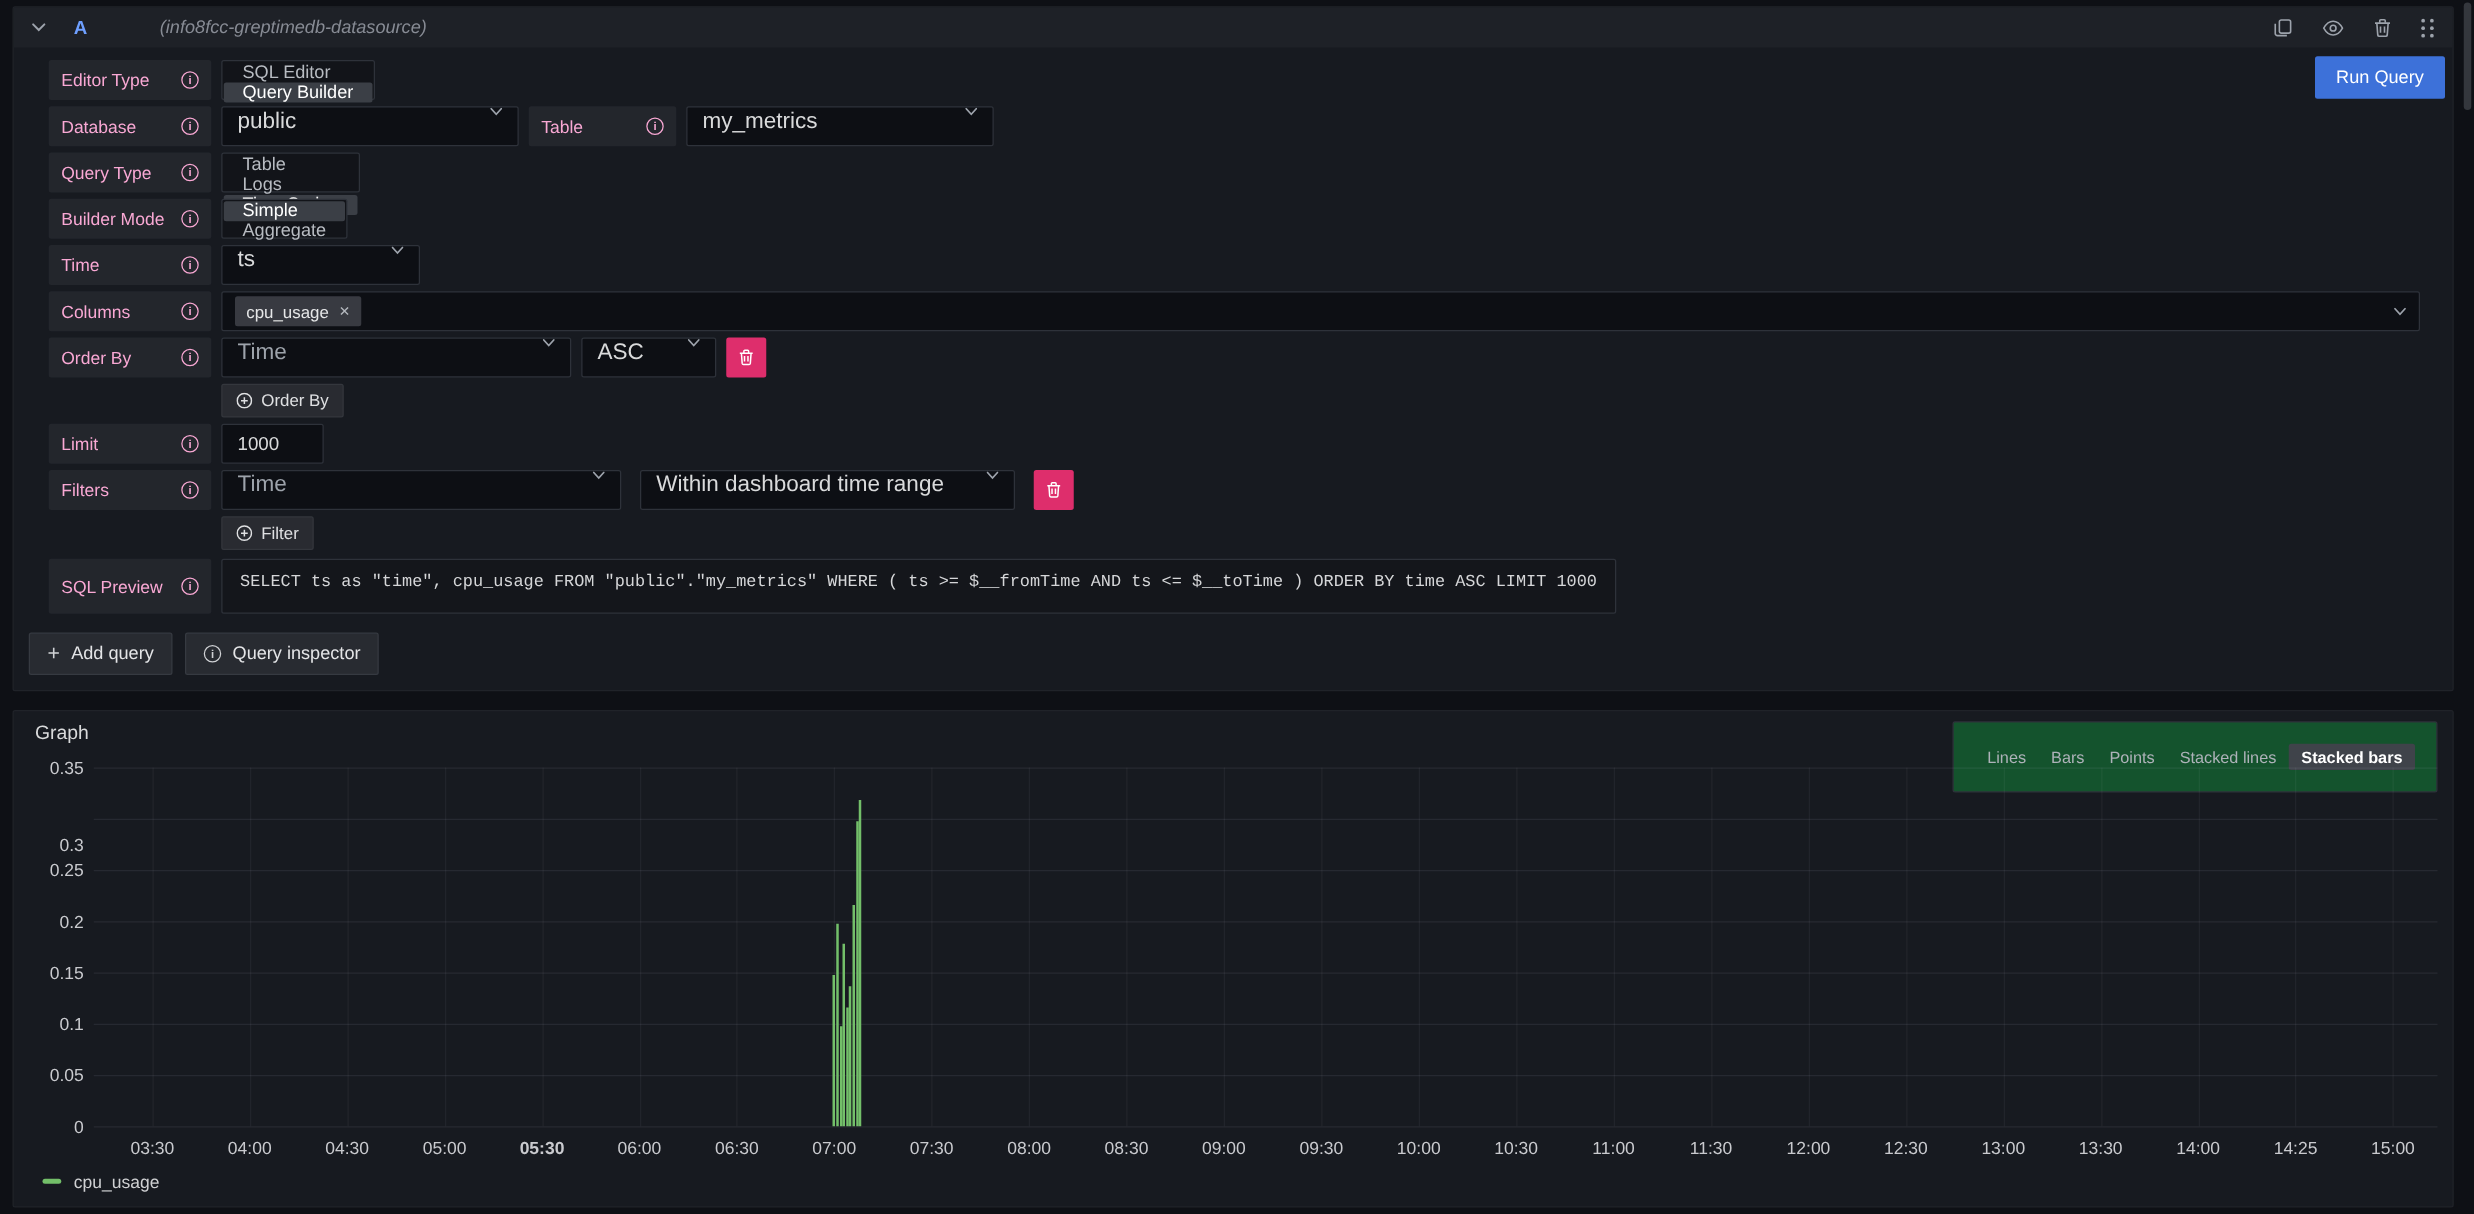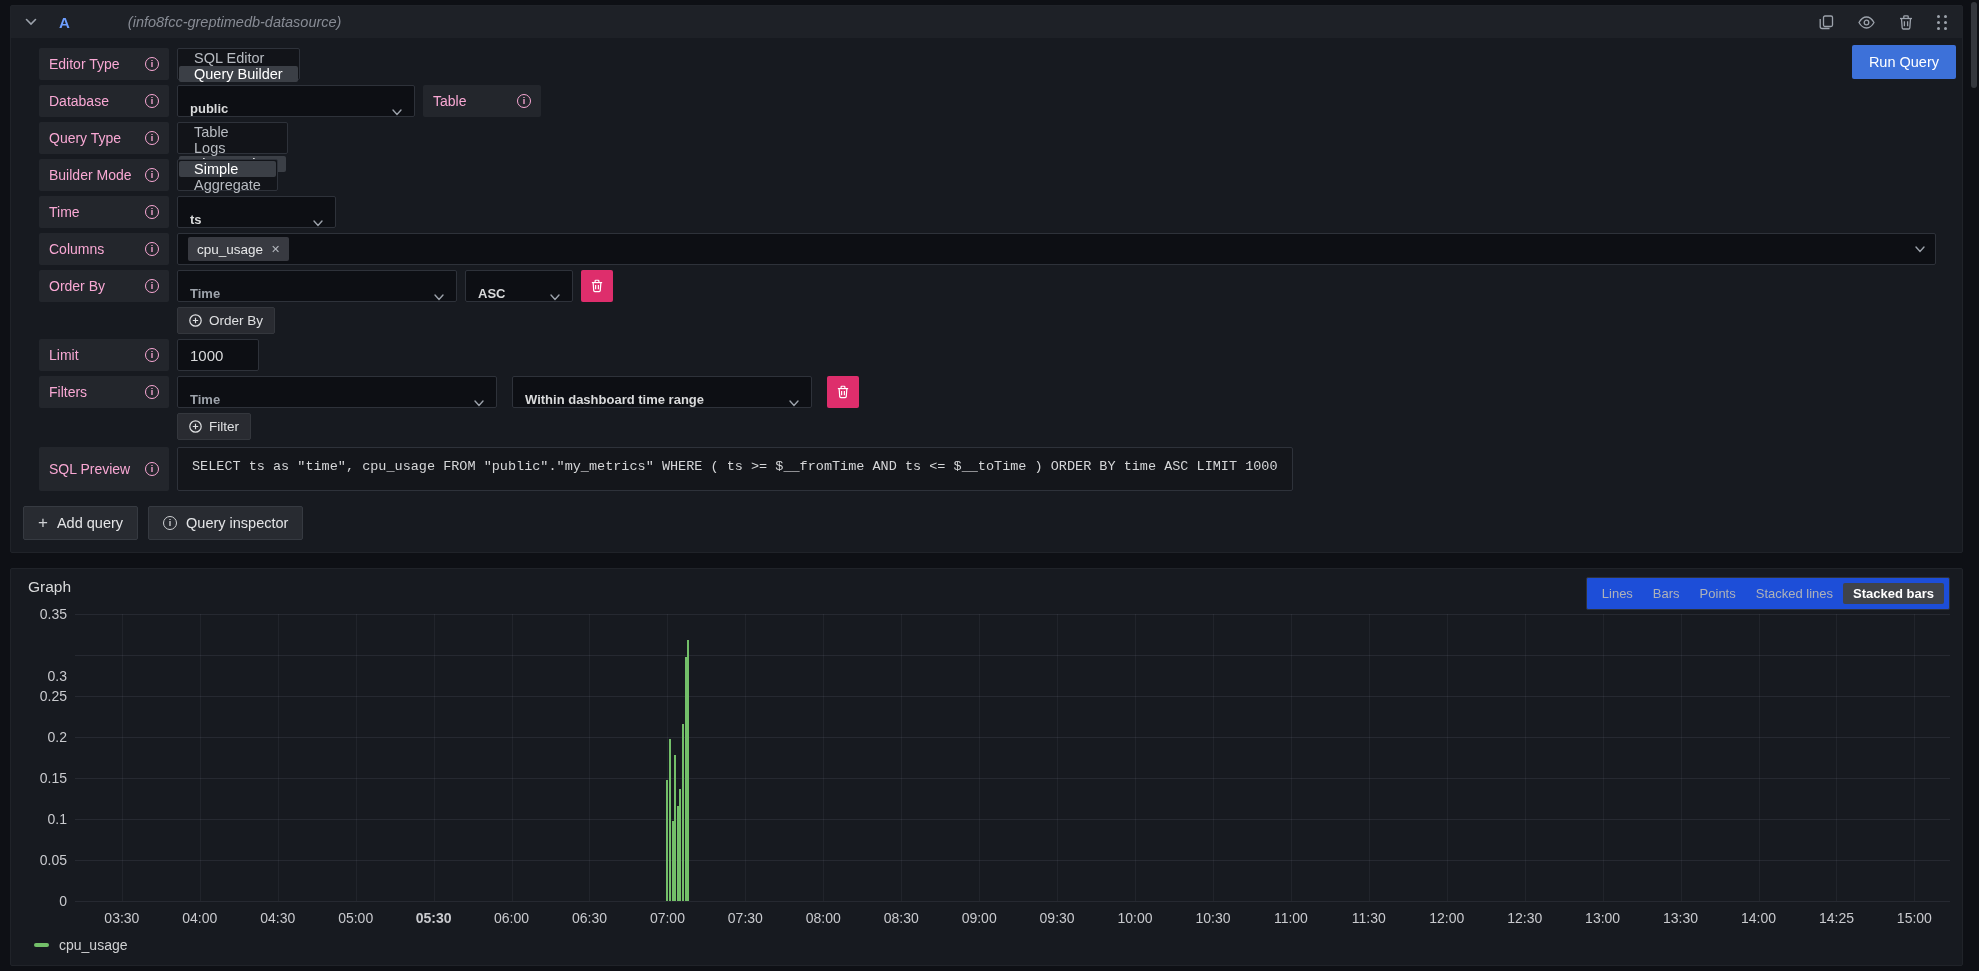--- a/index.html
+++ b/index.html
@@ -23,22 +23,22 @@
   .frow { display:flex; align-items:stretch; gap:8px; height:32px; }
   .frow.auto { height:auto; }
   .flabel { width:130px; min-width:130px; background:#23262c; border-radius:2px;
             display:flex; align-items:center; justify-content:space-between;
             padding:0 10px; color:#f9a8d4; font-size:14px; font-weight:500; }
   .flabel.mid { width:118px; min-width:118px; }
   .icircle { width:14px; height:14px; min-width:14px; border:1px solid currentColor;
              border-radius:50%; font-size:9px; font-weight:700; display:flex;
              align-items:center; justify-content:center; font-style:normal; }
   .select { background:#0d0f14; border:1px solid #2e323a; border-radius:2px;
-            display:flex; align-items:flex-end; padding:0 12px; color:#d9dadb;
-            font-size:13px; gap:8px; cursor:pointer;font-weight:bold; }
+            display:flex; align-items:flex-start; padding:0 12px; color:#d9dadb;
+            font-size:18px; gap:8px; cursor:pointer; }
   .select .val { flex:1; white-space:nowrap; }
   .select .val.dim { color:#9da3ab; }
   .schev { color:#9da3ac; display:flex; }
   .rgroup { display:flex; background:#121419; border:1px solid #2e323a;
             border-radius:2px; padding:1px;flex-direction:column; }
   .ropt { display:flex; align-items:center; padding:0 15px; color:#b8bcc2;
           font-size:14.5px; border-radius:2px; cursor:pointer; white-space:nowrap; }
   .ropt.sel { background:#3b3f46; color:#ffffff; font-weight:500; }
   .chipfield { flex:1; background:#0d0f14; border:1px solid #2e323a; border-radius:2px;
                display:flex; align-items:center; padding:0 10px; gap:8px; cursor:text; }
@@ -63,21 +63,21 @@
               font-family:"Liberation Sans", sans-serif; }
   .footerbtns { position:absolute; left:12px; bottom:12px; display:flex; gap:10px; }
   .bigbtn { height:34px; background:#282b31; border:1px solid #363a41; border-radius:2px;
             display:flex; align-items:center; gap:9px; padding:0 14px; color:#e4e5e7;
             font-size:14.5px; font-weight:500; cursor:pointer; }
   .plus { font-size:17px; font-weight:400; color:#cfd1d4; }
   
   #graph-panel { top:568px; height:398px; padding:9px 12px 0 12px; }
   .gtitle { font-size:15.5px; font-weight:500; color:#d9dadb; padding-left:5px; }
   .modes { position:absolute; top:8px; right:12px; display:flex; border:1px solid #2e323a;
-           border-radius:2px; padding:5px; background:#1d4ed8; }
+           border-radius:2px; padding:17px; background:#14532d; }
   .mode { padding:3px 10px; font-size:13px; color:#aeb2b9; border-radius:2px;
           cursor:pointer; white-space:nowrap; }
   .mode.sel { background:#3f434a; color:#ffffff; font-weight:700; }
   .chartwrap { margin-top:12px; display:flex; padding-left:6px; }
   .ycol { position:relative; width:38px; height:293px; }
   .ylab { position:absolute; right:0; font-size:14px; color:#c9cace; }
   .plotcol { flex:1; margin-left:8px; }
   .plot { position:relative; height:293px; }
   .hgrid { position:absolute; left:0; right:0; height:1px; background:rgba(204,204,220,0.09); }
   .vgrid { position:absolute; top:6px; bottom:0; width:1px; background:rgba(204,204,220,0.06); }
@@ -161,20 +161,28 @@
         <span class="val">public</span>
         <span class="schev">
           <svg width="10" height="7" viewBox="0 0 10 7">
               <path d="M1 1 L5 5.4 L9 1" stroke="#9da3ac" stroke-width="1.4" fill="none" stroke-linecap="round"></path>
             </svg>
         </span>
       </div>
       <div class="flabel mid">
         <span>Table</span>
         <span class="icircle">i</span>
+      </div>
+      <div class="select" style="width:246px">
+        <span class="val">my_metrics</span>
+        <span class="schev">
+          <svg width="10" height="7" viewBox="0 0 10 7">
+              <path d="M1 1 L5 5.4 L9 1" stroke="#9da3ac" stroke-width="1.4" fill="none" stroke-linecap="round"></path>
+            </svg>
+        </span>
       </div>
     </div>
 
     <div class="frow">
       <div class="flabel">
         <span>Query Type</span>
         <span class="icircle">i</span>
       </div>
       <div class="rgroup">
         <span class="ropt">Table</span>

